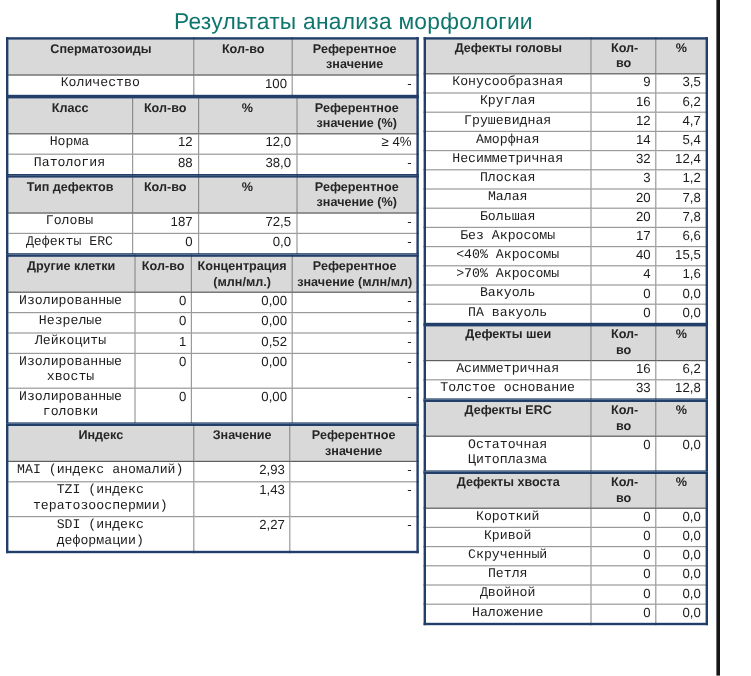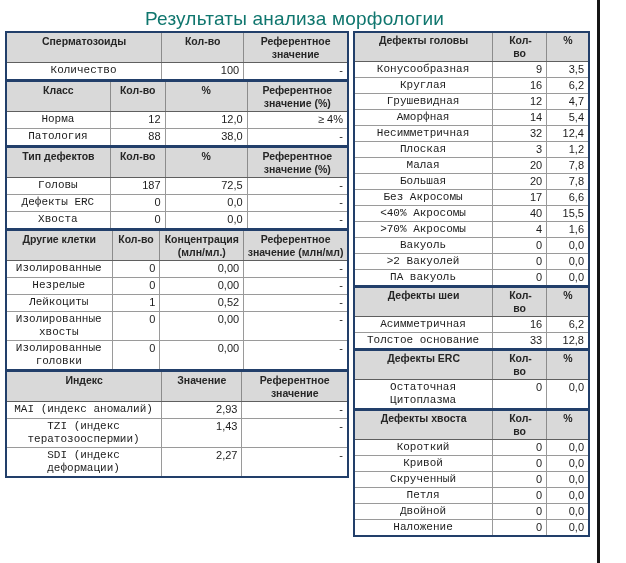--- a/index.html
+++ b/index.html
@@ -114,26 +114,20 @@
             <td>187</td>
             <td>72,5</td>
             <td>-</td>
           </tr>
           <tr>
             <td>Дефекты ERC</td>
             <td>0</td>
             <td>0,0</td>
             <td>-</td>
           </tr>
-          <tr>
-            <td>Хвоста</td>
-            <td>0</td>
-            <td>0,0</td>
-            <td>-</td>
-          </tr>
         </tbody>
       </table>
       <table class="tbl">
         <colgroup>
           <col style="width: 31%;">
           <col style="width: 14%;">
           <col style="width: 24.5%;">
           <col style="width: 30.5%;">
         </colgroup>
         <thead>
@@ -274,25 +268,20 @@
             <td>40</td>
             <td>15,5</td>
           </tr>
           <tr>
             <td>&gt;70% Акросомы</td>
             <td>4</td>
             <td>1,6</td>
           </tr>
           <tr>
             <td>Вакуоль</td>
-            <td>0</td>
-            <td>0,0</td>
-          </tr>
-          <tr>
-            <td>&gt;2 Вакуолей</td>
             <td>0</td>
             <td>0,0</td>
           </tr>
           <tr>
             <td>ПА вакуоль</td>
             <td>0</td>
             <td>0,0</td>
           </tr>
         </tbody>
       </table>

